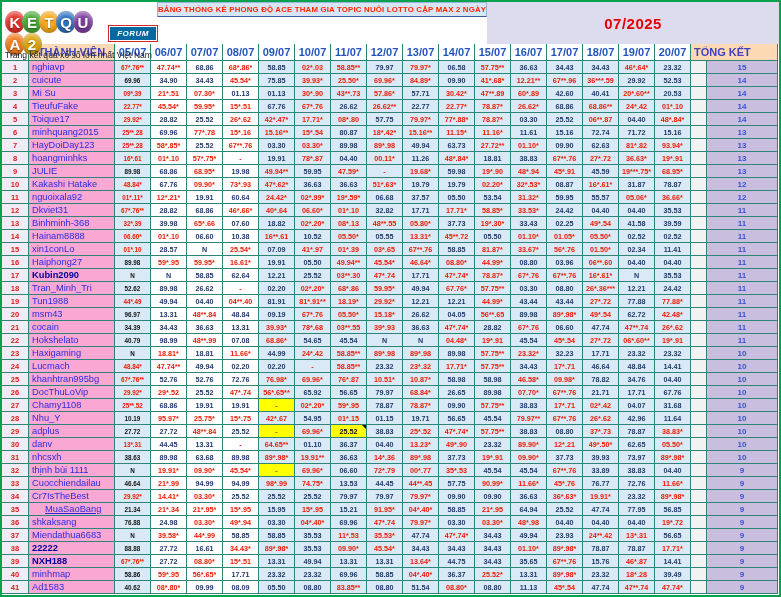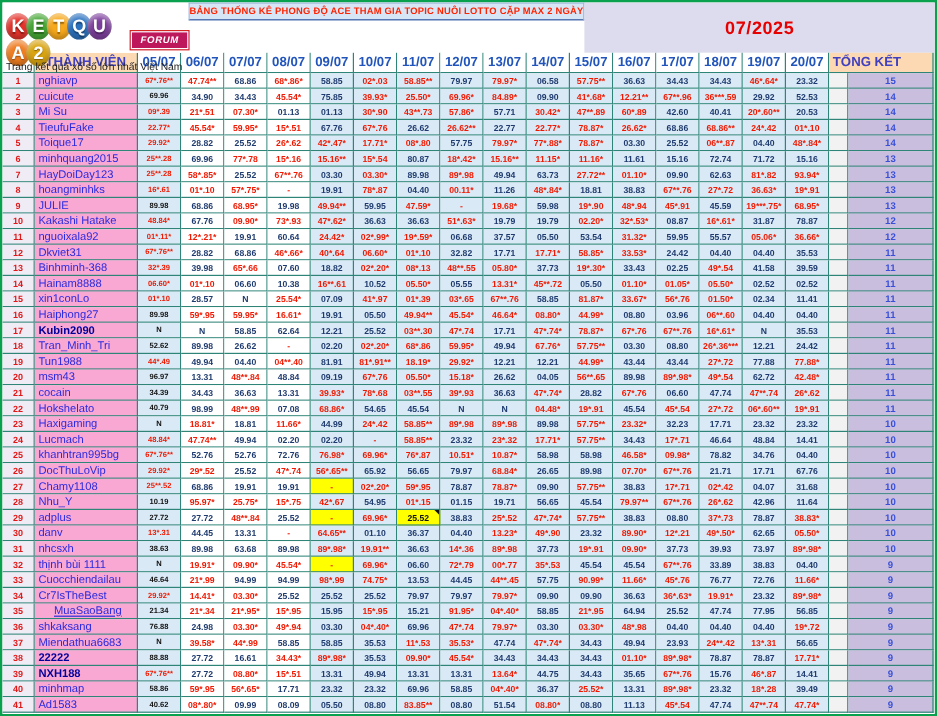--- a/index.html
+++ b/index.html
@@ -2,21 +2,21 @@
 <html><head>
 <meta charset="utf-8">
 <style>
   html,body{margin:0;padding:0;background:#fff;font-family:"Liberation Sans",sans-serif;}
   #app{position:relative;width:781px;height:597px;border:2px solid #0aa14e;box-sizing:border-box;background:#fff;overflow:hidden;}
   
   #top{display:flex;height:42px;width:100%;}
   #logoBlock{width:155px;min-width:155px;background:#fff;position:relative;padding:18px 0 0 3px;box-sizing:border-box;}
   #logoRow{display:flex;align-items:center;height:26px;}
   .logo-letter{display:inline-flex;align-items:center;justify-content:center;width:20px;height:22px;border-radius:50%;color:#fff;font-weight:bold;font-size:15px;margin-right:-3px;text-shadow:0 1px 1px rgba(0,0,0,.4);box-shadow:inset 0 -3px 4px rgba(0,0,0,.25), inset 0 3px 4px rgba(255,255,255,.5);}
-  #forumBadge{margin-left:6px;background:#be185d;color:#fff;font-style:italic;font-weight:bold;font-size:8px;padding:2px 7px;border:1px solid #fff;box-shadow:0 0 0 1px #d42525;letter-spacing:.5px;}
+  #forumBadge{margin-left:6px;background:#0369a1;color:#fff;font-style:italic;font-weight:bold;font-size:8px;padding:2px 7px;border:1px solid #fff;box-shadow:0 0 0 1px #d42525;letter-spacing:.5px;}
   #tagline{font-size:8.6px;color:#222;margin-top:4px;white-space:nowrap;}
   #bannerRight{flex:1;display:flex;flex-direction:row;}
   #titleStrip{height:13px;background:#d7e6f7;border:1px solid #9ab4d8;border-bottom:1px solid #3a5ba0;display:flex;align-items:center;justify-content:center;}
   #titleStrip span{color:#ff2400;font-weight:bold;font-size:7.8px;letter-spacing:.2px;white-space:nowrap;}
   #navyBar{height:4px;background:#5a6b8e;}
   #monthBand{flex:1;background:#dddcee;display:flex;align-items:center;justify-content:center;}
   #monthBand span{color:#e60000;font-weight:bold;font-size:15px;letter-spacing:.5px;}
   
   #grid{width:100%;}
   .row{display:flex;height:13px;}

